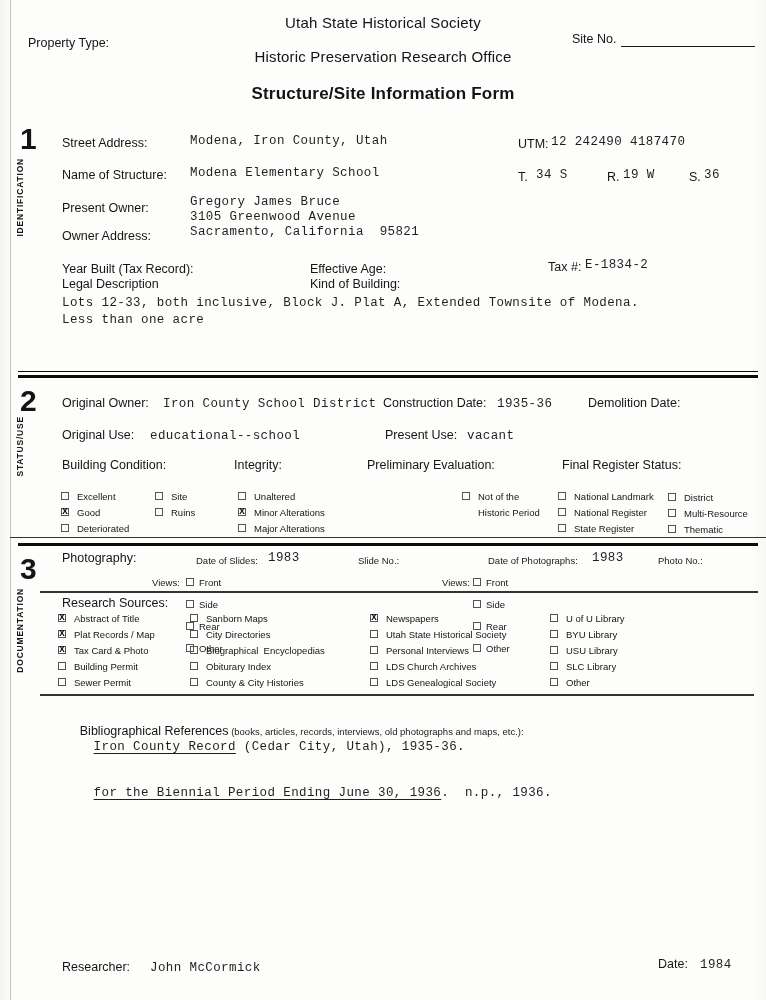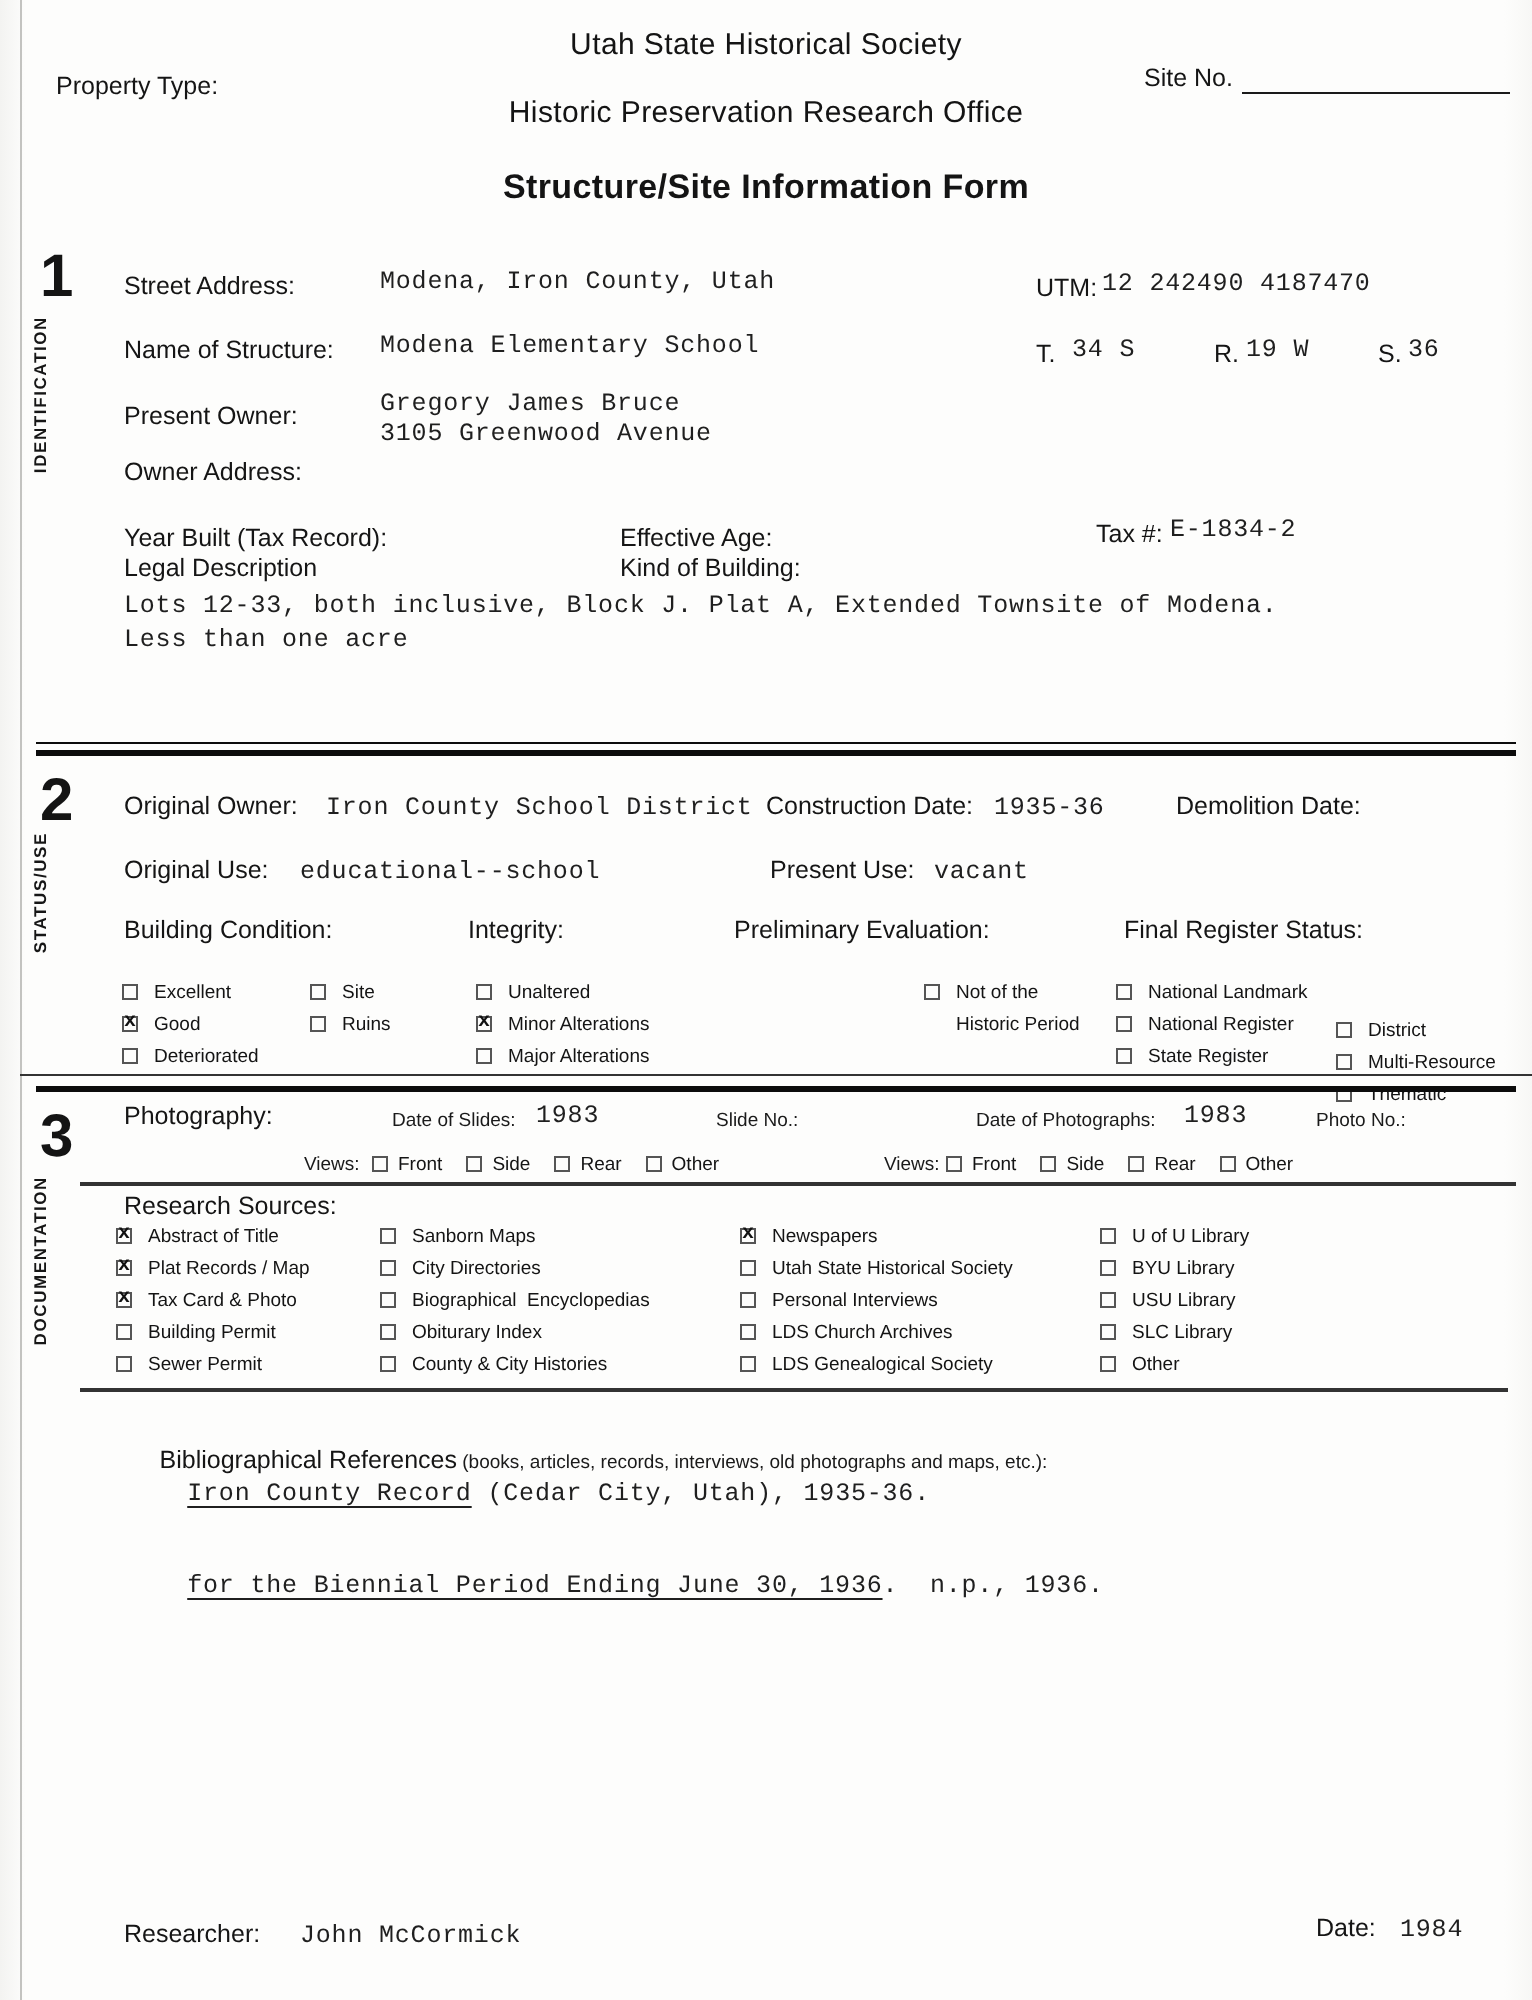--- a/index.html
+++ b/index.html
@@ -15,21 +15,21 @@
         letter-spacing:.4px;color:#1f1f1f;white-space:pre;}
   .center{left:0;width:766px;text-align:center;}
   .h15{font-size:15px;letter-spacing:.2px;}
   .title{font-size:17px;font-weight:700;letter-spacing:.2px;}
   .secnum{font-size:30px;font-weight:700;line-height:1;}
   .vlabel{writing-mode:vertical-rl;transform:rotate(180deg);
           font-size:8.5px;font-weight:700;letter-spacing:.8px;color:#161616;}
   .rule{background:#0c0c0c;}
   .rule-soft{background:#333;}
   .cb-col{display:flex;flex-direction:column;gap:6px;}
-  .cb-inline{display:flex;flex-direction:row;gap:12px;}
+  .cb-inline{display:flex;flex-direction:column;gap:12px;}
   .cb-row{display:flex;align-items:center;gap:8px;height:10px;font-size:9.5px;white-space:pre;}
   .cb-inline .cb-row{gap:5px;}
   .cb{width:8px;height:8px;border:1px solid #555;box-sizing:border-box;flex:none;position:relative;background:transparent;}
   .cb.checked::after{content:"x";position:absolute;left:0px;top:-3px;
        font:700 10px "Liberation Mono","DejaVu Sans Mono",monospace;color:#111;}
   .cb-row.nobox{padding-left:16px;}
   .u{text-decoration:underline;text-underline-offset:3px;text-decoration-thickness:1px;}
   .edge{background:#c3c3c0;}
 </style>
 </head>
@@ -60,20 +60,21 @@
   <div class="abs mono" style="left:536px;top:168px;">34 S</div>
   <div class="abs label" style="left:607px;top:170px;">R.</div>
   <div class="abs mono" style="left:623px;top:168px;">19 W</div>
   <div class="abs label" style="left:689px;top:170px;">S.</div>
   <div class="abs mono" style="left:704px;top:168px;">36</div>
 
   <div class="abs label" style="left:62px;top:201px;">Present Owner:</div>
   <div class="abs mono" style="left:190px;top:195px;">Gregory James Bruce</div>
   <div class="abs mono" style="left:190px;top:210px;">3105 Greenwood Avenue</div>
   <div class="abs label" style="left:62px;top:229px;">Owner Address:</div>
+  <div class="abs mono" style="left:190px;top:225px;">Sacramento, California  95821</div>
 
   <div class="abs label" style="left:62px;top:262px;">Year Built (Tax Record):</div>
   <div class="abs label" style="left:310px;top:262px;">Effective Age:</div>
   <div class="abs label" style="left:548px;top:260px;">Tax #:</div>
   <div class="abs mono" style="left:585px;top:258px;">E-1834-2</div>
   <div class="abs label" style="left:62px;top:277px;">Legal Description</div>
   <div class="abs label" style="left:310px;top:277px;">Kind of Building:</div>
   <div class="abs mono" style="left:62px;top:296px;">Lots 12-33, both inclusive, Block J. Plat A, Extended Townsite of Modena.</div>
   <div class="abs mono" style="left:62px;top:313px;">Less than one acre</div>
 
@@ -115,21 +116,21 @@
     </div>
   <div class="abs cb-col" style="left:462px;top:491px;">
       <div class="cb-row"><span class="cb"></span><span>Not of the</span></div>
       <div class="cb-row nobox"><span>Historic Period</span></div>
     </div>
   <div class="abs cb-col" style="left:558px;top:491px;">
       <div class="cb-row"><span class="cb"></span><span>National Landmark</span></div>
       <div class="cb-row"><span class="cb"></span><span>National Register</span></div>
       <div class="cb-row"><span class="cb"></span><span>State Register</span></div>
     </div>
-  <div class="abs cb-col" style="left:668px;top:510px;justify-content:space-between;">
+  <div class="abs cb-col" style="left:668px;top:492px;justify-content:space-between;">
       <div class="cb-row"><span class="cb"></span><span>District</span></div>
       <div class="cb-row"><span class="cb"></span><span>Multi-Resource</span></div>
       <div class="cb-row"><span class="cb"></span><span>Thematic</span></div>
     </div>
 
   <div class="abs rule-soft" style="left:10px;top:537px;width:756px;height:1px;"></div>
   <div class="abs rule" style="left:18px;top:543px;width:740px;height:3px;"></div>
 
   <div class="abs secnum" style="left:20px;top:554px;">3</div>
   <div class="abs vlabel" style="left:15px;top:588px;">DOCUMENTATION</div>

